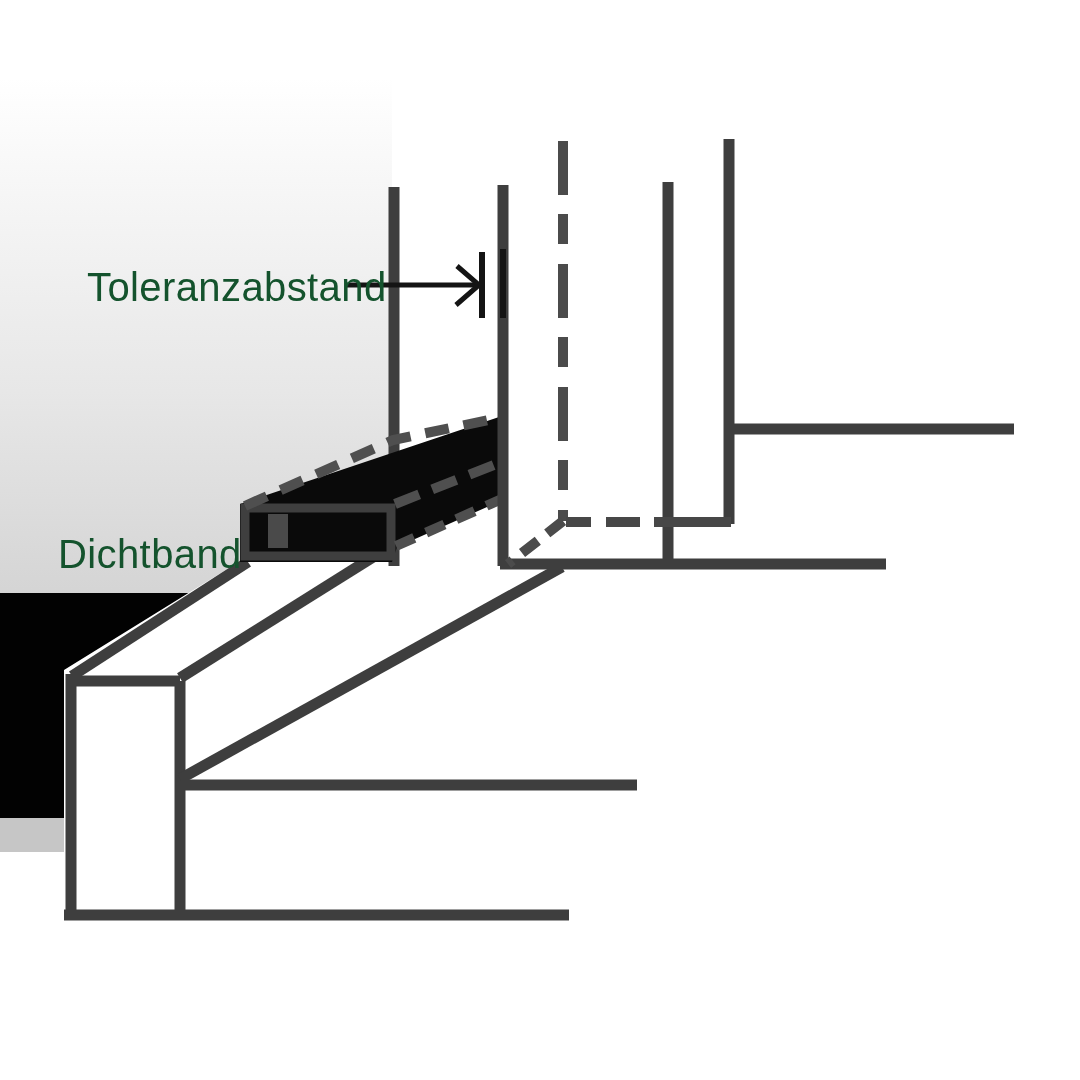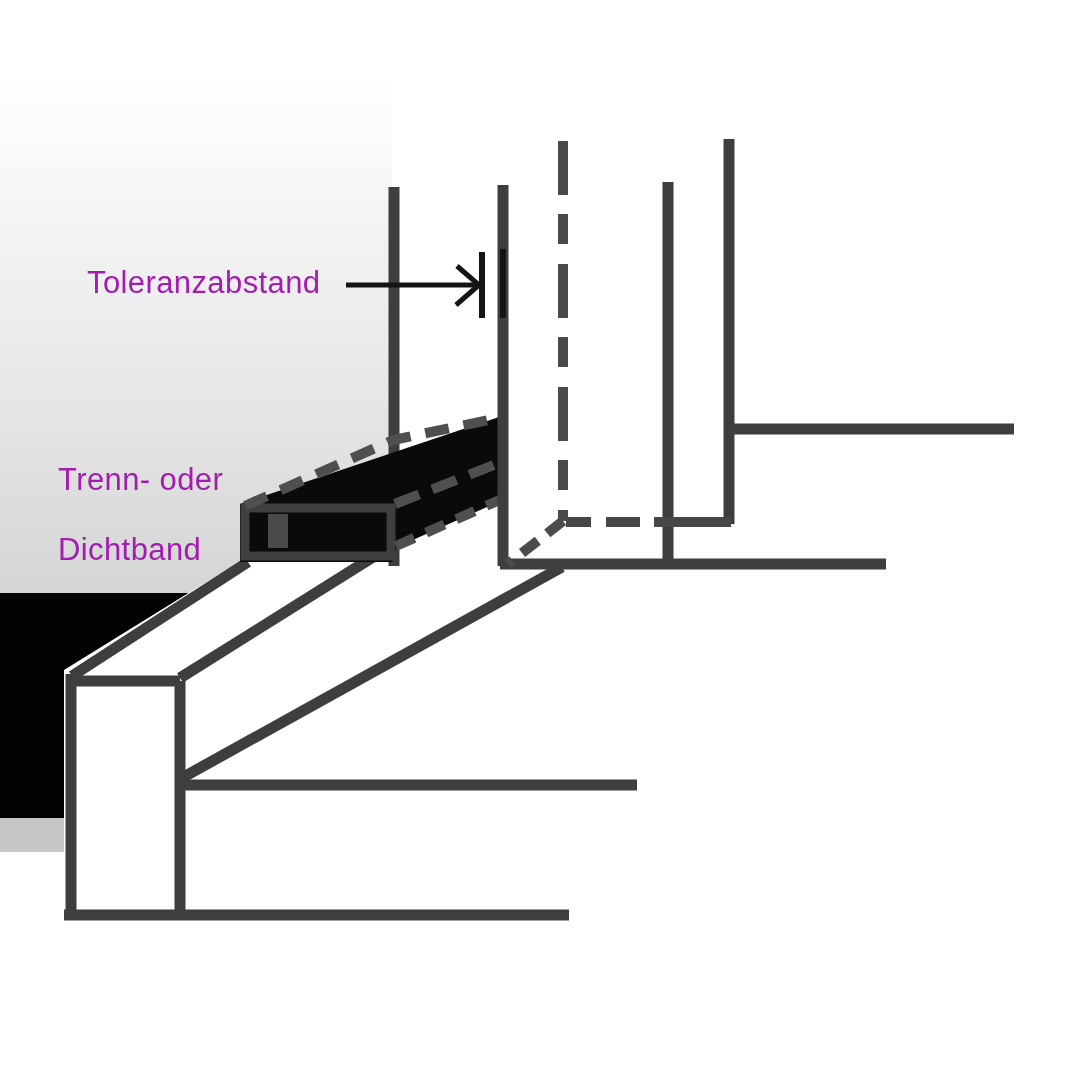--- a/index.html
+++ b/index.html
@@ -18,22 +18,22 @@
     position:absolute;left:0;top:593px;width:205px;height:225px;
     background:#020202;
   }
   .floor-strip{
     position:absolute;left:0;top:818px;width:68px;height:34px;
     background:#c6c6c6;
   }
   svg.linework{position:absolute;left:0;top:0;}
   .diagram-label{
     position:absolute;
-    color:#a21caf;
-    font-size:31px;
+    color:#14532d;
+    font-size:40px;
     letter-spacing:0.4px;
     white-space:nowrap;
     line-height:1;
   }
   .lbl-tolerance{left:87px;top:267px;}
   .lbl-band-1{left:58px;top:464px;}
   .lbl-band-2{left:58px;top:534px;}
 </style>
 </head>
 <body>
@@ -87,17 +87,16 @@
     <g stroke="#141414" fill="none">
       <line x1="346" y1="285" x2="476" y2="285" stroke-width="5"></line>
       <polyline points="457,266 479,285 456,305" stroke-width="5"></polyline>
       <line x1="482" y1="252" x2="482" y2="318" stroke-width="6"></line>
       <line x1="503" y1="249" x2="503" y2="318" stroke-width="6"></line>
     </g>
   </svg>
 
   <div class="diagram-label lbl-tolerance">Toleranzabstand</div>
 
-  <div class="diagram-label lbl-band-1">Trenn- oder</div>
 
   <div class="diagram-label lbl-band-2">Dichtband</div>
 
 </div>
 
 </body></html>

